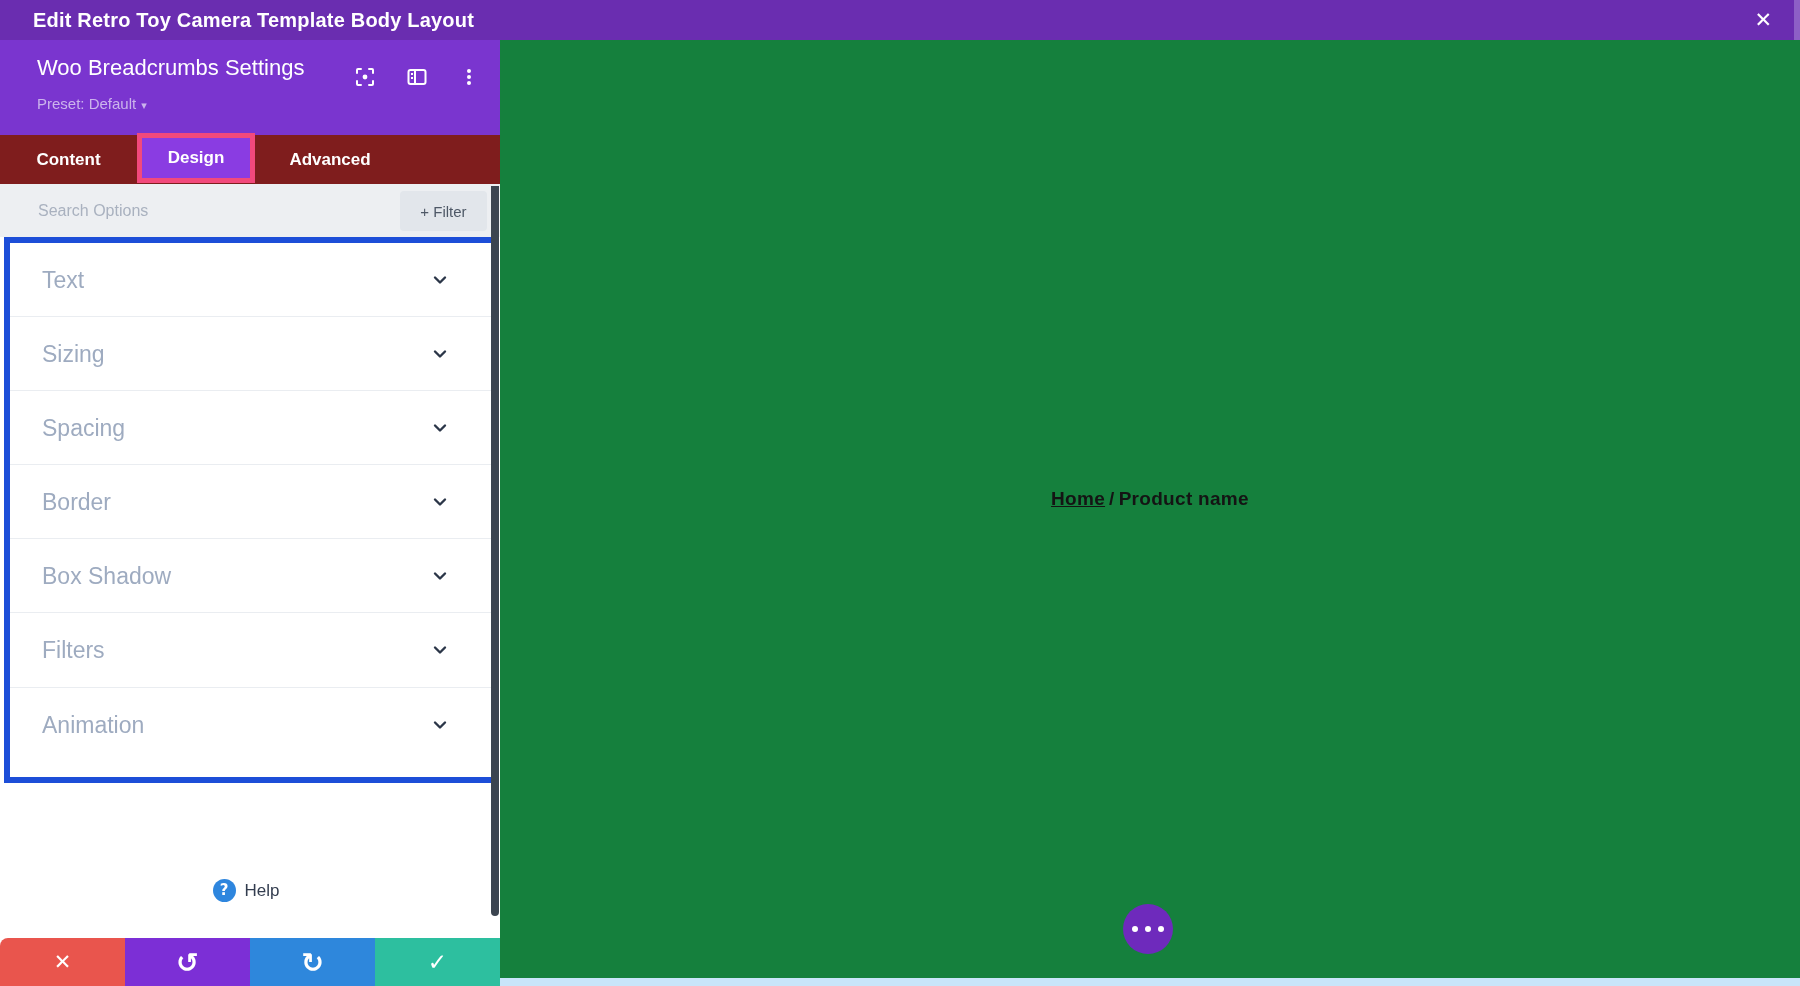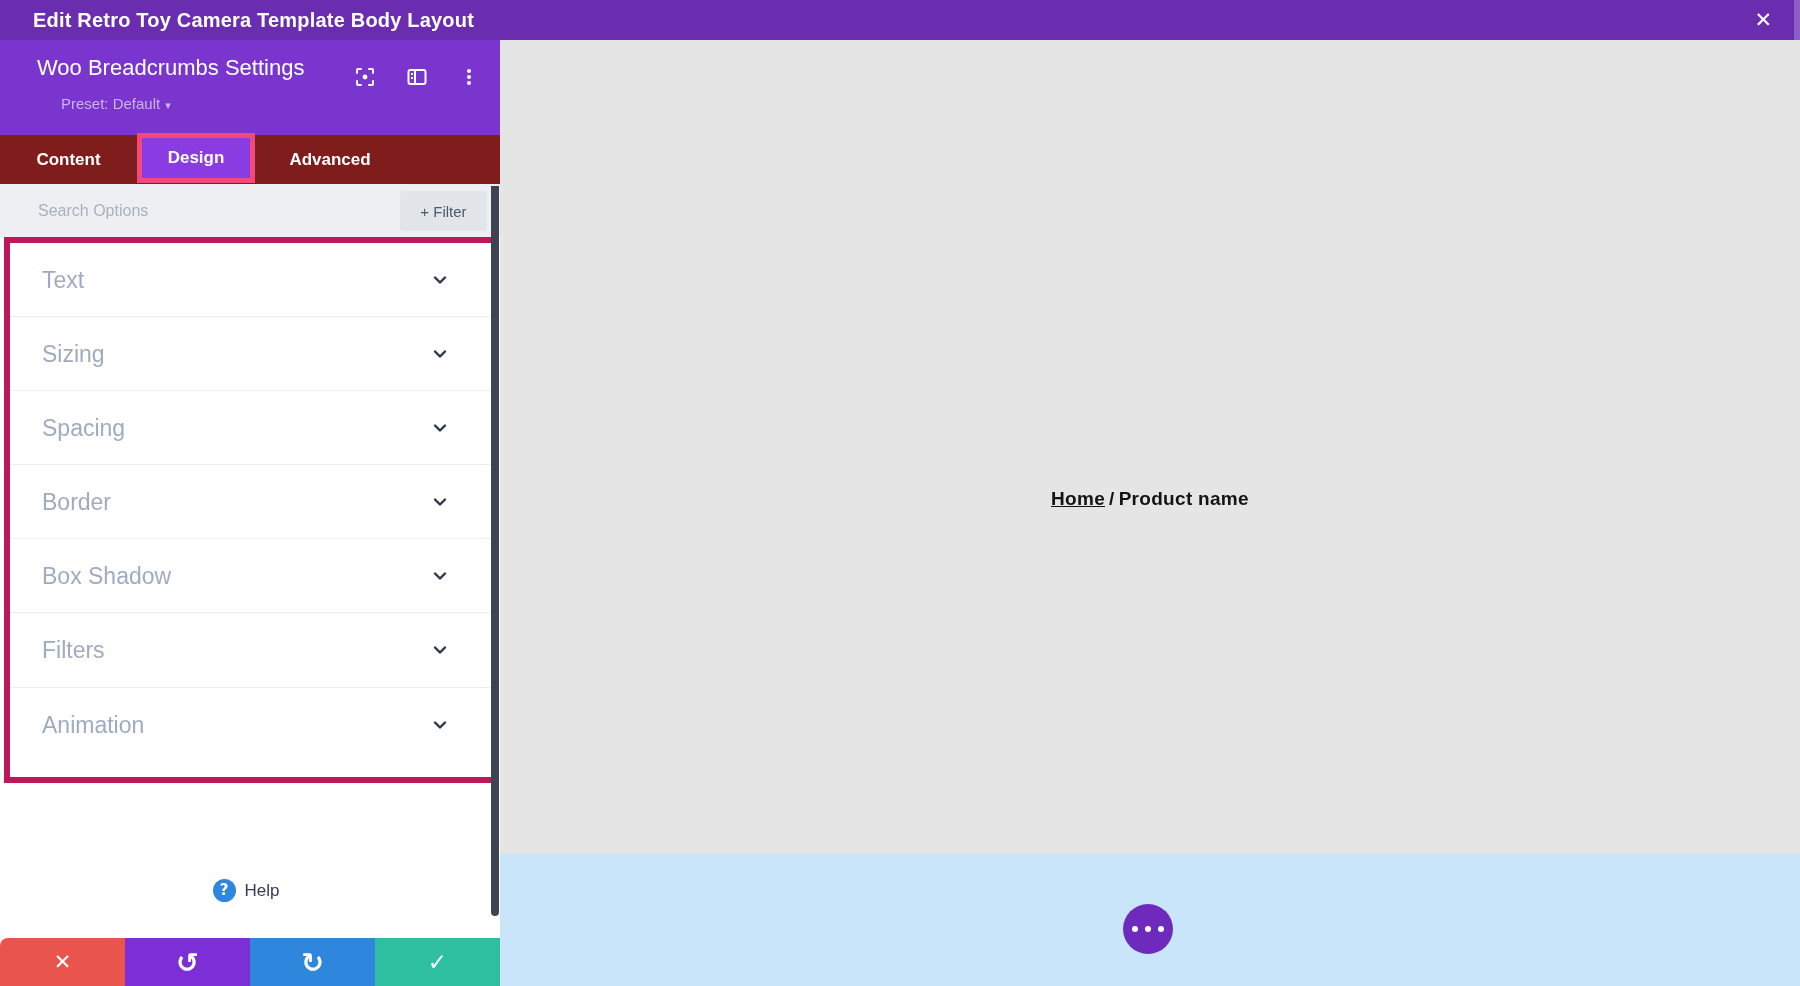--- a/index.html
+++ b/index.html
@@ -10,40 +10,40 @@
   .top-bar { position:absolute; left:0; top:0; width:1800px; height:40px; background:#6a2db0; z-index:30; }
   .top-bar-title { position:absolute; left:33px; top:0; line-height:40px; color:#fff; font-size:20px; font-weight:bold; letter-spacing:.2px; }
   .close-btn { position:absolute; right:28px; top:0; height:40px; line-height:40px; color:#fff; font-size:21px; font-weight:bold; background:none; border:none; cursor:pointer; font-family:"DejaVu Sans", sans-serif; }
   .win-scroll { position:absolute; right:0; top:0; width:6px; height:40px; background:#8d5fc6; }
 
   
   .panel { position:absolute; left:0; top:40px; width:500px; height:946px; background:#fff; z-index:20; }
 
   .panel-header { position:absolute; left:0; top:0; width:500px; height:95px; background:#7a35cf; }
   .panel-title { position:absolute; left:37px; top:15px; color:#fff; font-size:22px; font-weight:normal; }
-  .preset { position:absolute; left:37px; top:55px; color:#cbb4ec; font-size:15px; cursor:pointer; background:none; border:none;margin-left:24px; }
+  .preset { position:absolute; left:37px; top:55px; color:#cbb4ec; font-size:15px; cursor:pointer; background:none; border:none; }
   .preset .caret { font-size:11px; margin-left:5px; }
   .header-icons { position:absolute; right:18px; top:24px; display:flex; align-items:center; gap:26px; }
   .icon-btn { background:none; border:none; cursor:pointer; display:flex; align-items:center; justify-content:center; width:26px; height:26px; }
 
   
   .tabs { position:absolute; left:0; top:95px; width:500px; height:49px; background:#7f1d1d; }
   .tab { position:absolute; top:0; height:49px; line-height:49px; text-align:center; color:#fff; font-size:17px; font-weight:600; cursor:pointer; }
   .tab-content { left:0; width:137px; }
   .tab-design { left:137px; width:118px; background:#8a3ce2; border:5px solid #f2497c; line-height:40px; top:-2px; height:50px; }
   .tab-advanced { left:255px; width:150px; }
 
   
   .search-row { position:absolute; left:0; top:144px; width:500px; height:53px; background:#edeff2; }
   .search-input { position:absolute; left:38px; top:0; width:340px; height:53px; border:none; background:transparent; outline:none; font-size:16px; color:#4d7c0f; font-family:"Liberation Sans", sans-serif; }
   .search-input::placeholder { color:#a9b1bf; opacity:1; }
   .filter-btn { position:absolute; right:13px; top:7px; width:87px; height:40px; background:#e2e6eb; border:none; border-radius:4px; color:#4e5866; font-size:15px; cursor:pointer; font-family:"Liberation Sans", sans-serif; }
 
   
-  .accordion { position:absolute; left:4px; top:197px; width:493px; height:546px; border:6px solid #be185d; background:#fff; }
+  .accordion { position:absolute; left:4px; top:197px; width:493px; height:546px; border:6px solid #1d4ed8; background:#fff; }
   .acc-row { position:relative; height:74.1px; border-bottom:1px solid #eaedf1; background:#fff; cursor:pointer; }
   .acc-row:last-child { border-bottom:none; }
   .acc-label { position:absolute; left:32px; top:50%; transform:translateY(-50%); color:#9eabc0; font-size:23px; font-weight:400; }
   .acc-chevron { position:absolute; right:42px; top:50%; transform:translateY(-50%); width:18px; height:18px; }
 
   
   .help-row { position:absolute; left:0; top:803px; width:492px; height:95px; background:#fff; display:flex; align-items:center; justify-content:center; }
   .help-btn { display:flex; align-items:center; gap:9px; background:none; border:none; cursor:pointer; }
   .help-icon { width:23px; height:23px; border-radius:50%; background:#2e86de; color:#fff; font-size:15px; font-weight:bold; line-height:23px; text-align:center; font-family:"DejaVu Sans", sans-serif; }
   .help-label { color:#333d4f; font-size:17px; font-weight:500; }
@@ -52,21 +52,21 @@
   .fbtn { flex:0 0 125px; height:48px; border:none; cursor:pointer; color:#fff; font-family:"DejaVu Sans", sans-serif; display:flex; align-items:center; justify-content:center; }
   .fbtn-discard { background:#e9554d; font-size:21px; font-weight:bold; border-top-left-radius:8px; }
   .fbtn-undo { background:#7c2fd6; font-size:27px; font-weight:bold; }
   .fbtn-redo { background:#2e87dc; font-size:27px; font-weight:bold; }
   .fbtn-save { background:#2dbf9f; font-size:23px; font-weight:bold; }
 
   
   .panel-scrollbar { position:absolute; left:491px; top:146px; width:8px; height:730px; background:#3b4450; border-radius:0 0 4px 4px; }
 
   
-  .canvas { position:absolute; left:500px; top:40px; width:1300px; height:814px; background:#e5e5e5; }
+  .canvas { position:absolute; left:500px; top:40px; width:1300px; height:938px; background:#15803d; }
   .breadcrumb { position:absolute; left:0; top:448px; width:1300px; text-align:center; color:#141414; font-size:19px; font-weight:bold; letter-spacing:.3px; }
   .breadcrumb a { color:#141414; text-decoration:underline; cursor:pointer; }
   .bc-sep { margin:0 4px; }
   .more-btn { position:absolute; left:623px; top:864px; width:50px; height:50px; border-radius:50%; background:#6e2abc; border:none; cursor:pointer; }
   .more-btn .dots { display:flex; gap:7px; justify-content:center; }
   .more-btn .dot { width:6px; height:6px; border-radius:50%; background:#fff; }
 </style>
 </head>
 <body>
 

